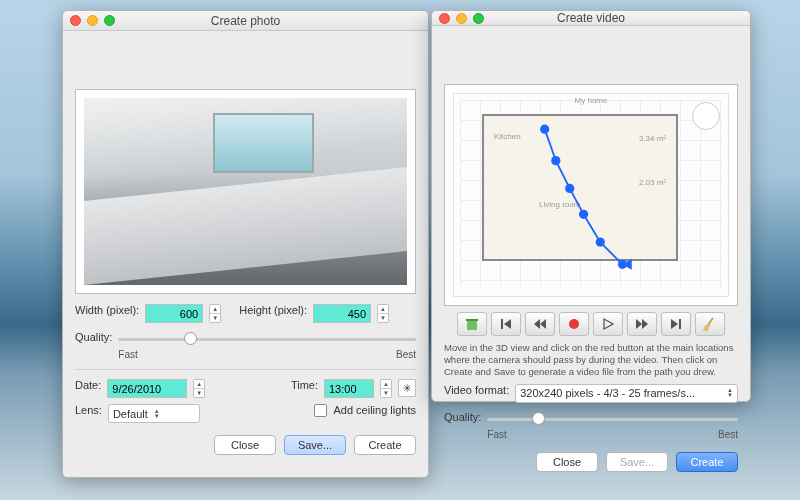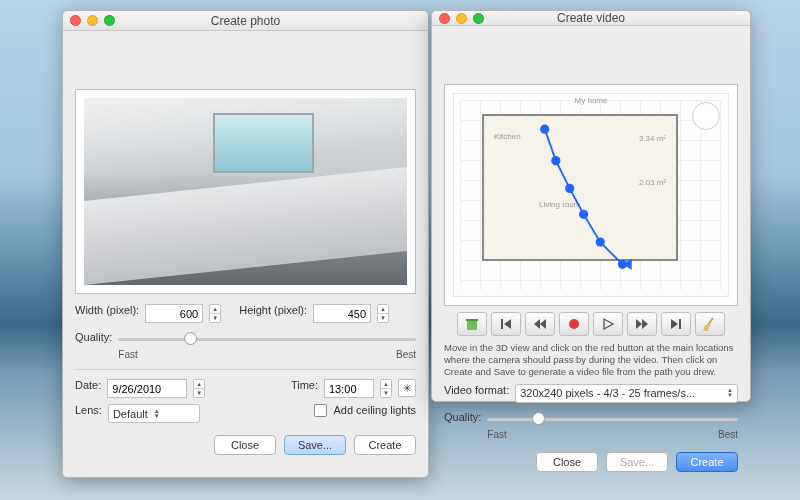--- a/index.html
+++ b/index.html
@@ -34,21 +34,21 @@
       linear-gradient(170deg, rgba(255,255,255,0.5) 0%, rgba(255,255,255,0) 40%),
       linear-gradient(to bottom, #dfe2e4 0%, #c8cccf 40%, #8e9499 70%, #62676c 100%);
     position:relative;
   }
   .kitchen::before{content:"";position:absolute;left:40%;top:8%;width:30%;height:30%;background:linear-gradient(#cfeaf0,#8fc5d0);border:2px solid #9aa;}
   .kitchen::after{content:"";position:absolute;left:0;bottom:0;width:100%;height:45%;background:linear-gradient(#e6e7e9,#bfc2c5);transform:skewY(-6deg);transform-origin:left bottom;}
   .row { display:flex; align-items:flex-start; gap:6px; }
   .row label{ white-space:nowrap; }
   .row .sp { flex:1; }
   input[type=text]{
-    height:19px; border:1px solid #bfbfbf; background:#ffffff; font-size:11px; padding:0 4px; border-radius:0;
+    height:19px; border:1px solid #bfbfbf; background:#5eead4; font-size:11px; padding:0 4px; border-radius:0;
   }
   input[type=text].num{ width:58px; text-align:right;}
   .stepper{ display:inline-flex; flex-direction:column; border:1px solid #bfbfbf; border-radius:2px; overflow:hidden; width:12px; height:19px;}
   .stepper span{flex:1;font-size:6px;text-align:center;background:#fff;line-height:8px;color:#555;}
   .stepper span:first-child{border-bottom:1px solid #ccc;}
   .chk { width:13px;height:13px;border:1px solid #8a8a8a;border-radius:2px;background:#fff;display:inline-flex;align-items:center;justify-content:center;}
   .chk.checked::after{content:"✓";font-size:10px;color:#333;line-height:1;}
   .select { height:19px; background:#fff;border:1px solid #bfbfbf;display:inline-flex;align-items:center;padding:0 4px;font-size:11px;border-radius:3px;}
   .select .arrows{margin-left:6px;display:flex;flex-direction:column;font-size:6px;line-height:5px;color:#555;}
   .slider{ position:relative; height:16px; margin:2px 0;}

